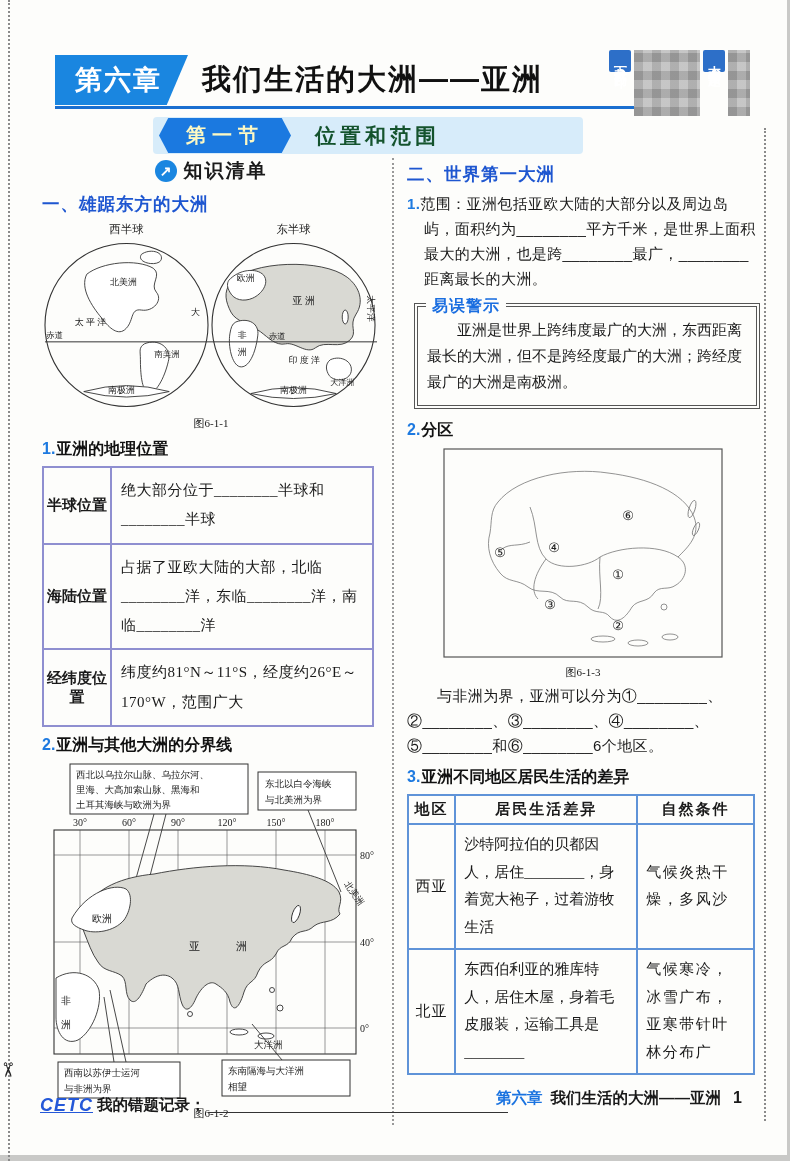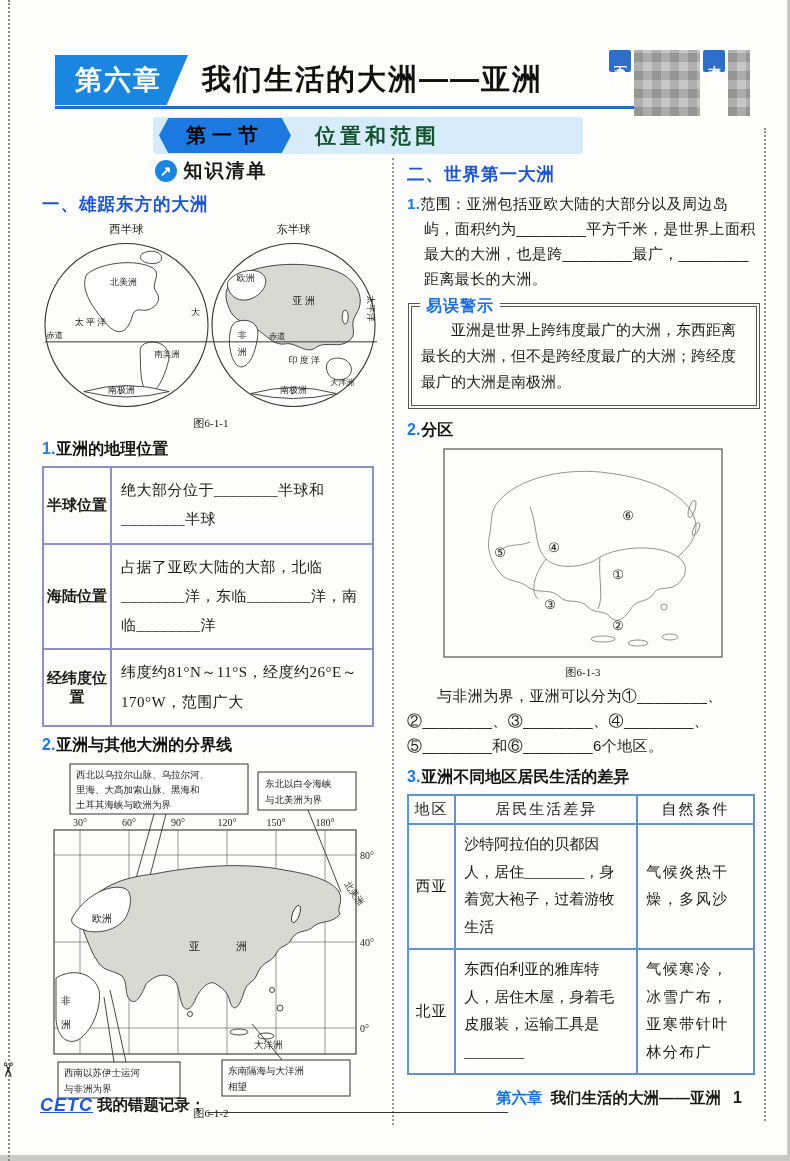--- a/index.html
+++ b/index.html
@@ -21,21 +21,21 @@
   .qr-group{position:absolute;top:50px;right:40px;display:flex;align-items:flex-start;gap:3px;}
   .vlabel{writing-mode:vertical-rl;text-orientation:upright;background:#2d6fc8;color:#fff;
           font-size:13px;font-weight:bold;padding:5px 2px;letter-spacing:3px;border-radius:2px;}
   .qr{width:66px;height:66px;
       background-image:repeating-linear-gradient(0deg,#9b9b9baa 0 9px,#c2c2c2aa 9px 18px),
                        repeating-linear-gradient(90deg,#8a8a8a 0 9px,#cfcfcf 9px 18px);}
   .qr-edge{width:22px;height:66px;}
 
   .section-banner{position:absolute;top:117px;left:153px;width:430px;height:37px;
                   background:#d7ecfa;border-radius:4px;display:flex;align-items:center;}
-  .section-badge{width:132px;height:35px;margin-left:6px;background:#1b79e0;color:#000000;
+  .section-badge{width:132px;height:35px;margin-left:6px;background:#1b79e0;color:#fef9c3;
                  font-size:20px;font-weight:bold;letter-spacing:6px;display:flex;
                  align-items:center;justify-content:center;
                  clip-path:polygon(7% 0,93% 0,100% 50%,93% 100%,7% 100%,0 50%);}
   .section-title{font-size:21px;font-weight:bold;color:#14532d;margin-left:24px;letter-spacing:4px;}
 
   
   .main{position:absolute;top:158px;left:42px;display:flex;}
   .col-left{width:338px;}
   .col-right{width:352px;margin-left:12px;border-left:2px dotted #999;padding-left:13px;}
 
@@ -57,29 +57,29 @@
   .t1 .lbl{width:62px;text-align:center;font-weight:bold;font-size:15px;padding:4px 2px;}
   .t1 .cnt{font-size:15px;line-height:1.95;padding:8px 9px;letter-spacing:0.5px;}
 
   
   .para{font-size:15px;line-height:1.66;margin:2px 0 8px 0;letter-spacing:0.4px;}
   .para .num{color:#1e7ae0;font-weight:bold;}
   .hang{padding-left:17px;text-indent:-17px;}
   .indent2{text-indent:2em;}
 
   .warn{position:relative;border:1px solid #555;outline:1px solid #555;outline-offset:2px;
-        margin:14px 2px 14px 4px;padding:12px 9px 8px 9px;}
+        margin:14px 2px 14px 10px;padding:12px 9px 8px 9px;}
   .warn-title{position:absolute;top:-11px;left:8px;background:#fdfdfb;padding:0 6px;
               color:#1a6ee0;font-weight:bold;font-size:16px;letter-spacing:1px;}
   .warn-text{font-family:Liberation Mono, monospace;font-size:15px;line-height:1.75;text-indent:2em;}
 
   
   .t2{border-collapse:collapse;width:348px;font-family:"Liberation Serif",serif;margin-top:4px;}
   .t2 th,.t2 td{border:2px solid #5f93d8;}
-  .t2 th{font-size:15px;font-weight:normal;padding:4px 2px;letter-spacing:2px;}
+  .t2 th{font-size:15px;font-weight:bold;padding:4px 2px;letter-spacing:2px;}
   .t2 .region{width:48px;text-align:center;font-size:15px;letter-spacing:1px;}
   .t2 .life{width:182px;font-size:15px;line-height:1.85;padding:6px 8px;}
   .t2 .nature{width:112px;font-size:15px;line-height:1.85;padding:6px 8px;letter-spacing:1.5px;}
 
   
   .footer-left{position:absolute;left:40px;top:1095px;display:flex;align-items:flex-end;}
   .logo{color:#2458d8;font-style:italic;font-weight:bold;font-size:18px;
         text-decoration:underline;margin-right:4px;letter-spacing:1px;}
   .note-label{font-family:"Liberation Serif",serif;font-weight:bold;font-size:15.5px;}
   .note-blank{width:300px;border-bottom:1.5px solid #333;height:1px;margin:0 0 3px 2px;}

